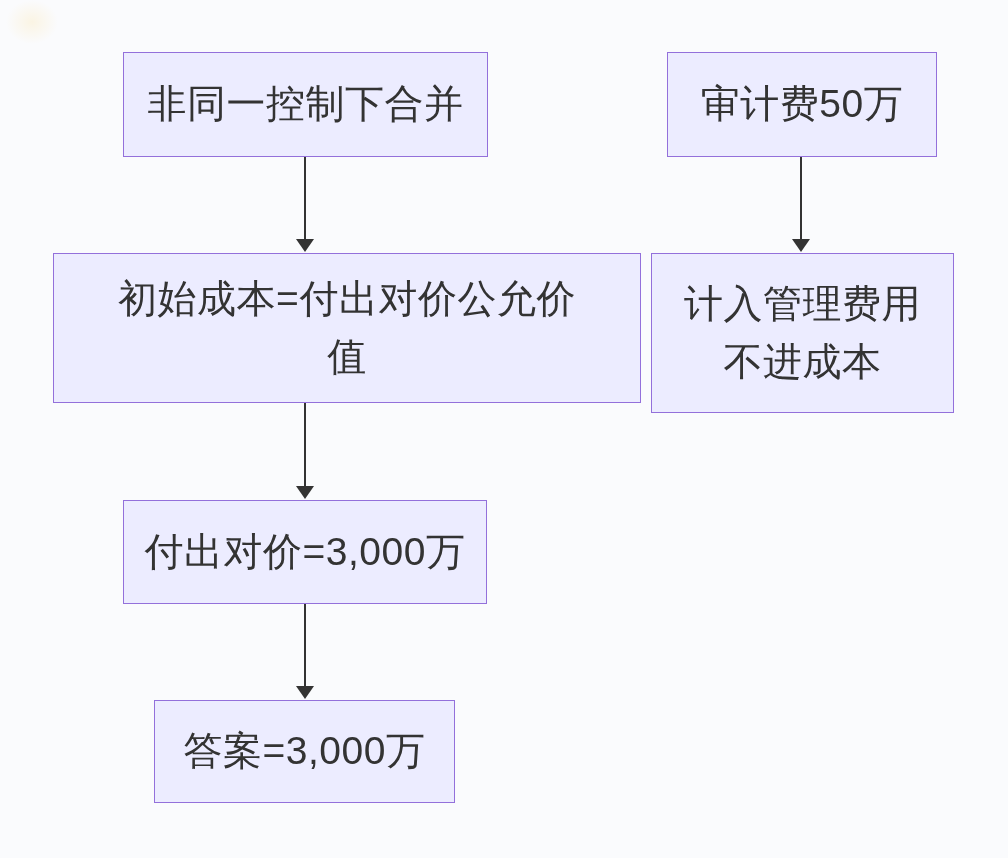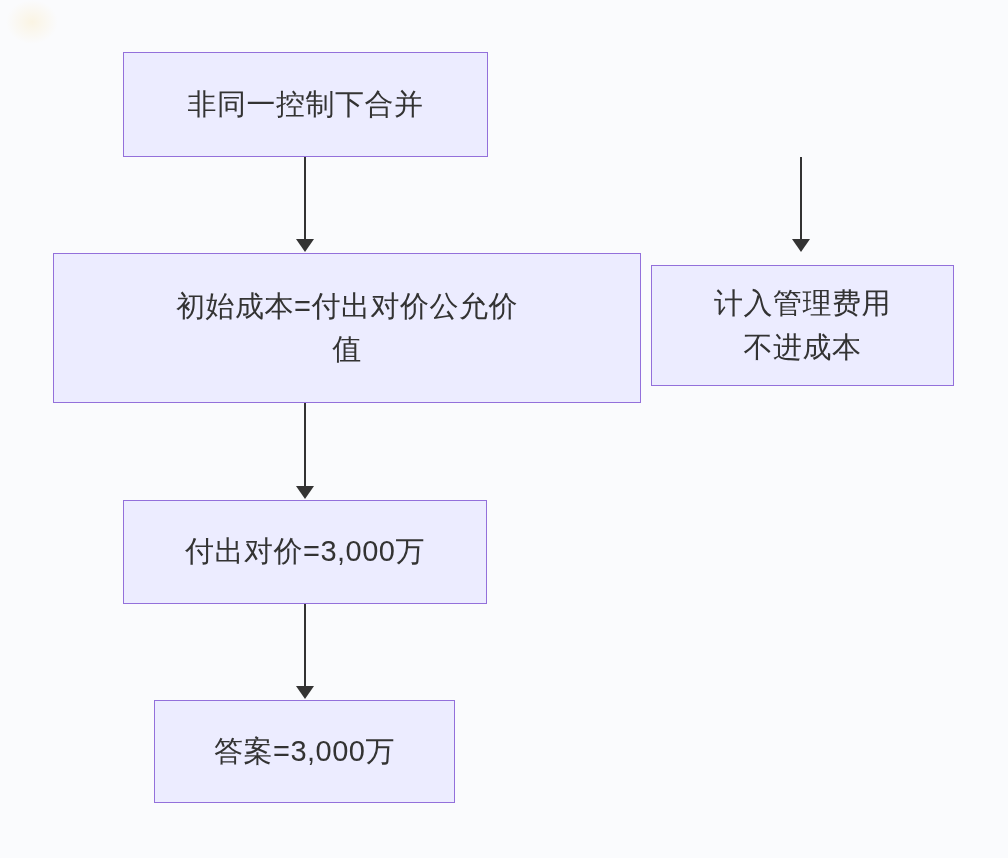--- a/index.html
+++ b/index.html
@@ -30,21 +30,21 @@
     box-sizing: border-box;
     background: var(--node_fill, #ECECFF);
     border: 1.5px solid var(--node_border, #9370DB);
     display: flex;
     align-items: center;
     justify-content: center;
     text-align: center;
   }
   .node .label {
     color: var(--text, #333333);
-    font-size: 29px;
+    font-size: 39px;
     line-height: 1.5;
     white-space: pre-line;
     letter-spacing: 0.5px;
   }
   .arrow {
     position: absolute;
     width: 2px;
     background: var(--arrow, #333333);
   }
   .arrow::after {
@@ -82,21 +82,24 @@
   <div class="node" style="left:123px; top:500px; width:364px; height:104px;">
     <span class="label">付出对价=3,000万</span>
   </div>
 
   <div class="arrow" style="left:304px; top:604px; height:82px;"></div>
 
   <div class="node" style="left:154px; top:700px; width:301px; height:103px;text-align:right;">
     <span class="label">答案=3,000万</span>
   </div>
 
+  <div class="node" style="left:667px; top:52px; width:270px; height:105px;">
+    <span class="label">审计费50万</span>
+  </div>
 
   <div class="arrow" style="left:800px; top:157px; height:82px;"></div>
 
-  <div class="node" style="left:651px; top:265px; width:303px; height:121px;text-align:center;">
+  <div class="node" style="left:651px; top:253px; width:303px; height:160px;text-align:center;">
     <span class="label">计入管理费用
 不进成本</span>
   </div>
 
 </div>
 
 </body></html>

